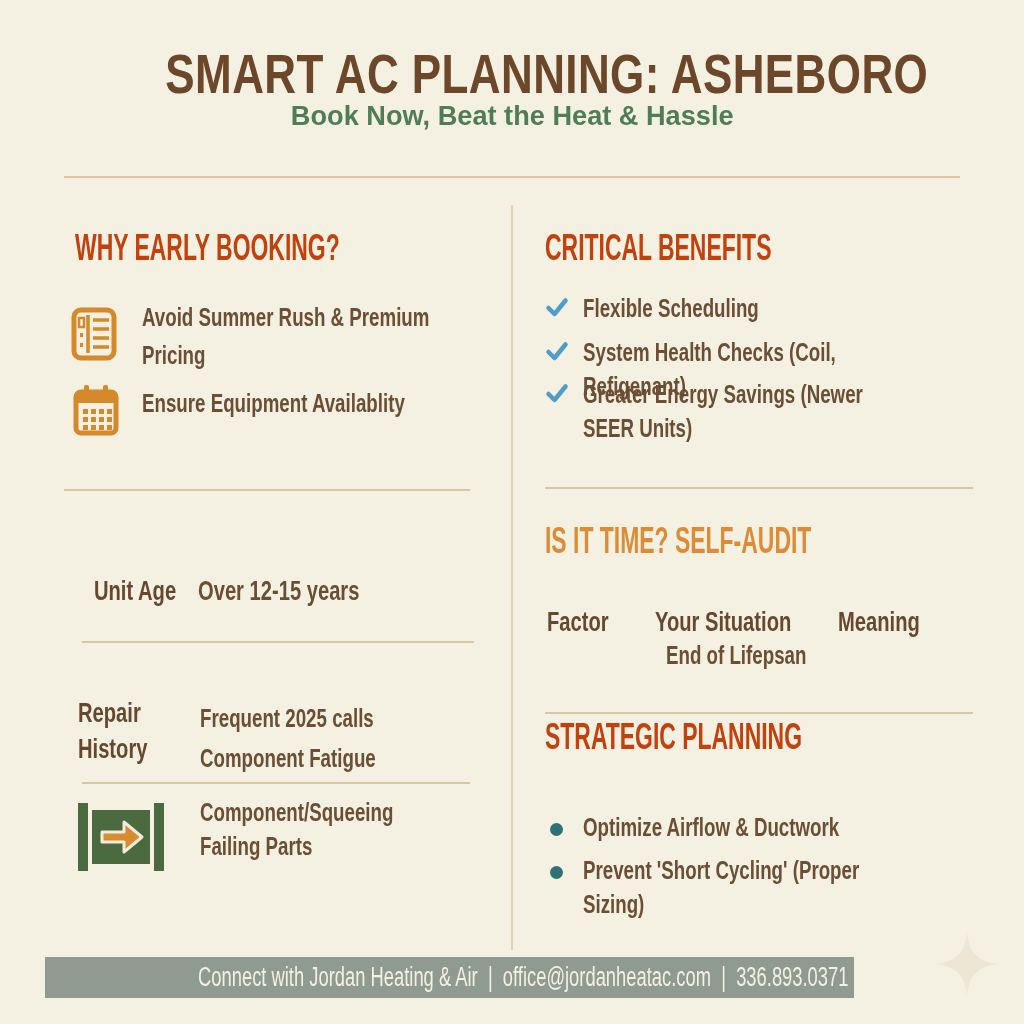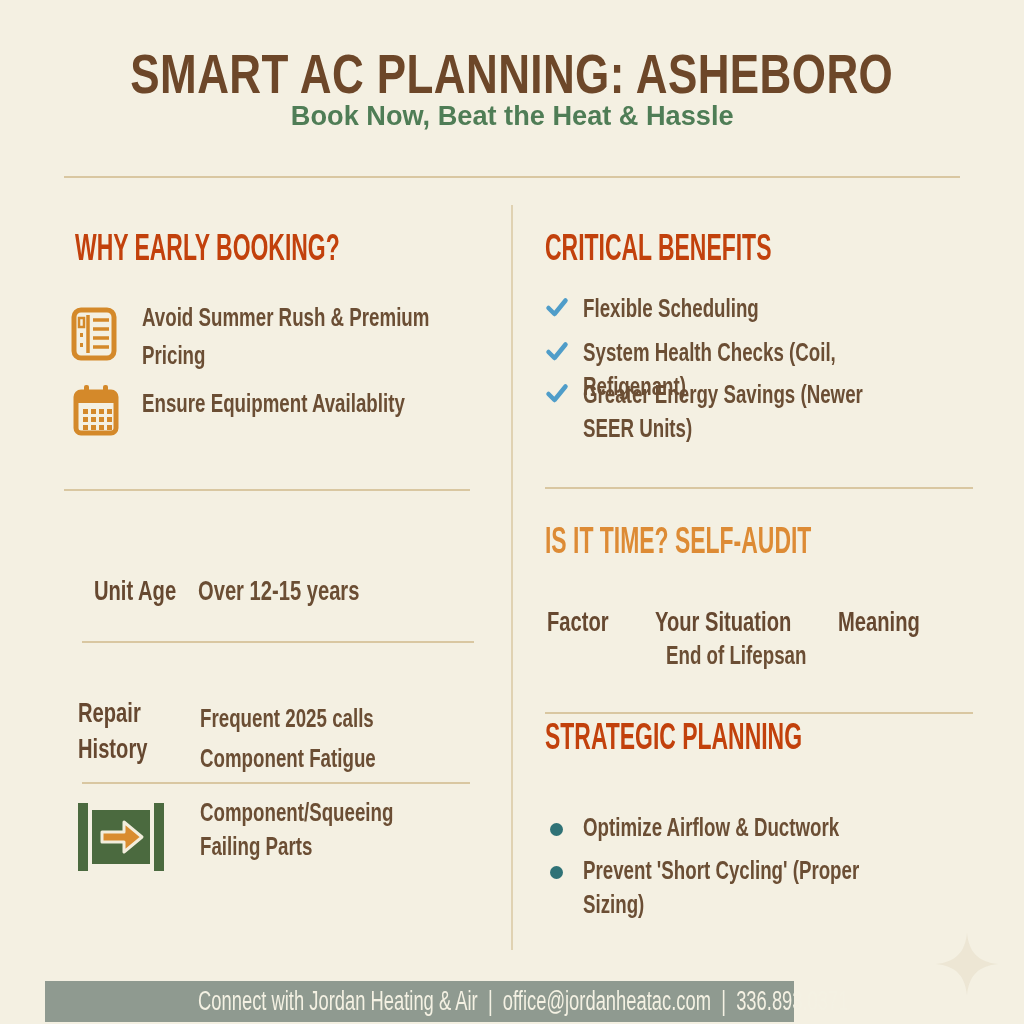--- a/index.html
+++ b/index.html
@@ -30,21 +30,21 @@
     font-size:27px;color:#f4f1e3;}
   .footer-text .squeeze{transform:scaleX(.68);white-space:pre;}
   svg{display:block;}
 </style>
 </head>
 <body>
 
 <div class="page">
 
   <div>
-    <div class="center-line title" style="top:42px;">
+    <div class="center-line title" style="top:42px;text-align:right;">
       <span class="squeeze">SMART AC PLANNING: ASHEBORO</span>
     </div>
     <div class="center-line subtitle" style="top:100px;">
       <span class="squeeze">Book Now, Beat the Heat &amp; Hassle</span>
     </div>
     <div class="abs hdiv" style="left:64px;top:176px;width:896px;"></div>
   </div>
 
   <div class="abs vdiv" style="left:511px;top:205px;height:745px;"></div>
 
@@ -165,21 +165,21 @@
       <span class="sq">STRATEGIC PLANNING</span>
     </div>
 
     <div class="abs bullet-dot" style="left:550px;top:823px;"></div>
     <div class="abs body-text" style="left:583px;top:810px;">Optimize Airflow &amp; Ductwork</div>
 
     <div class="abs bullet-dot" style="left:550px;top:866px;"></div>
     <div class="abs body-text" style="left:583px;top:853px;">Prevent 'Short Cycling' (Proper Sizing)</div>
   </div>
 
-  <div class="abs footer-bar" style="left:45px;top:981px;width:749px;height:41px;">
+  <div class="abs footer-bar" style="left:45px;top:957px;width:809px;height:41px;">
     <div class="footer-text">
       <span class="squeeze">Connect with Jordan Heating &amp; Air  |  office@jordanheatac.com  |  336.893.0371</span>
     </div>
   </div>
   <div class="abs" style="left:936px;top:933px;">
     <svg width="62" height="62" viewBox="0 0 60 60">
       <path d="M30 0 C32 19 41 28 60 30 C41 32 32 41 30 60 C28 41 19 32 0 30 C19 28 28 19 30 0 Z" fill="#ece5d2" opacity="0.92"></path>
     </svg>
   </div>
 

